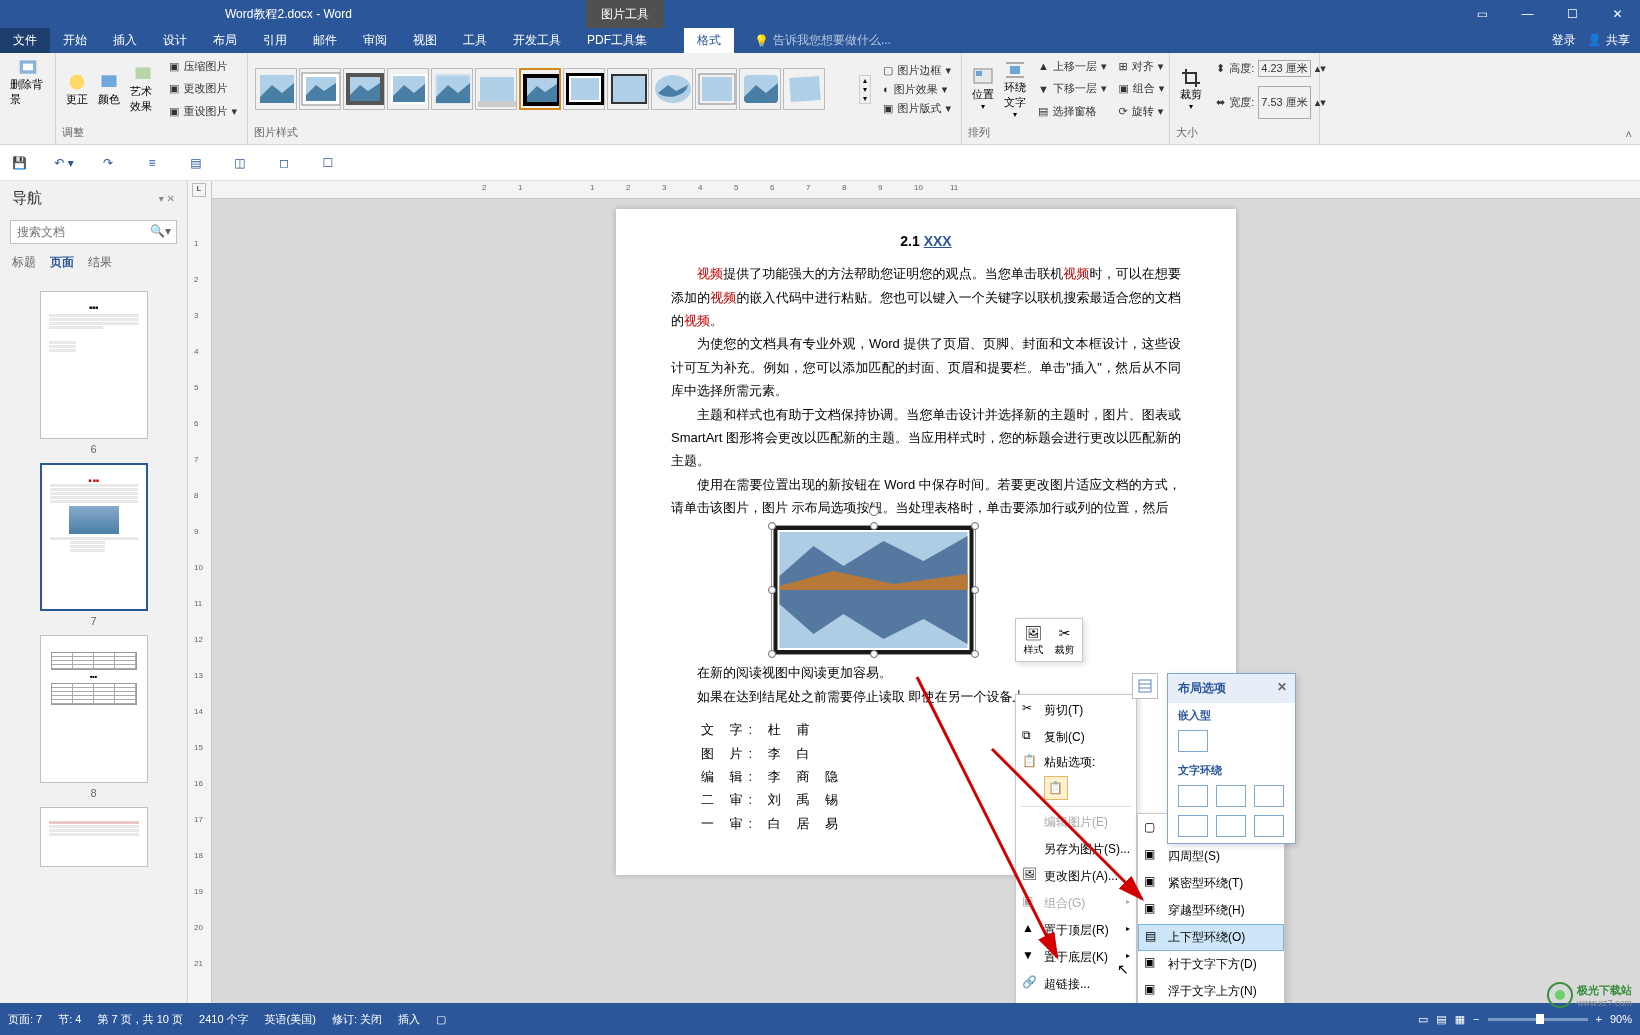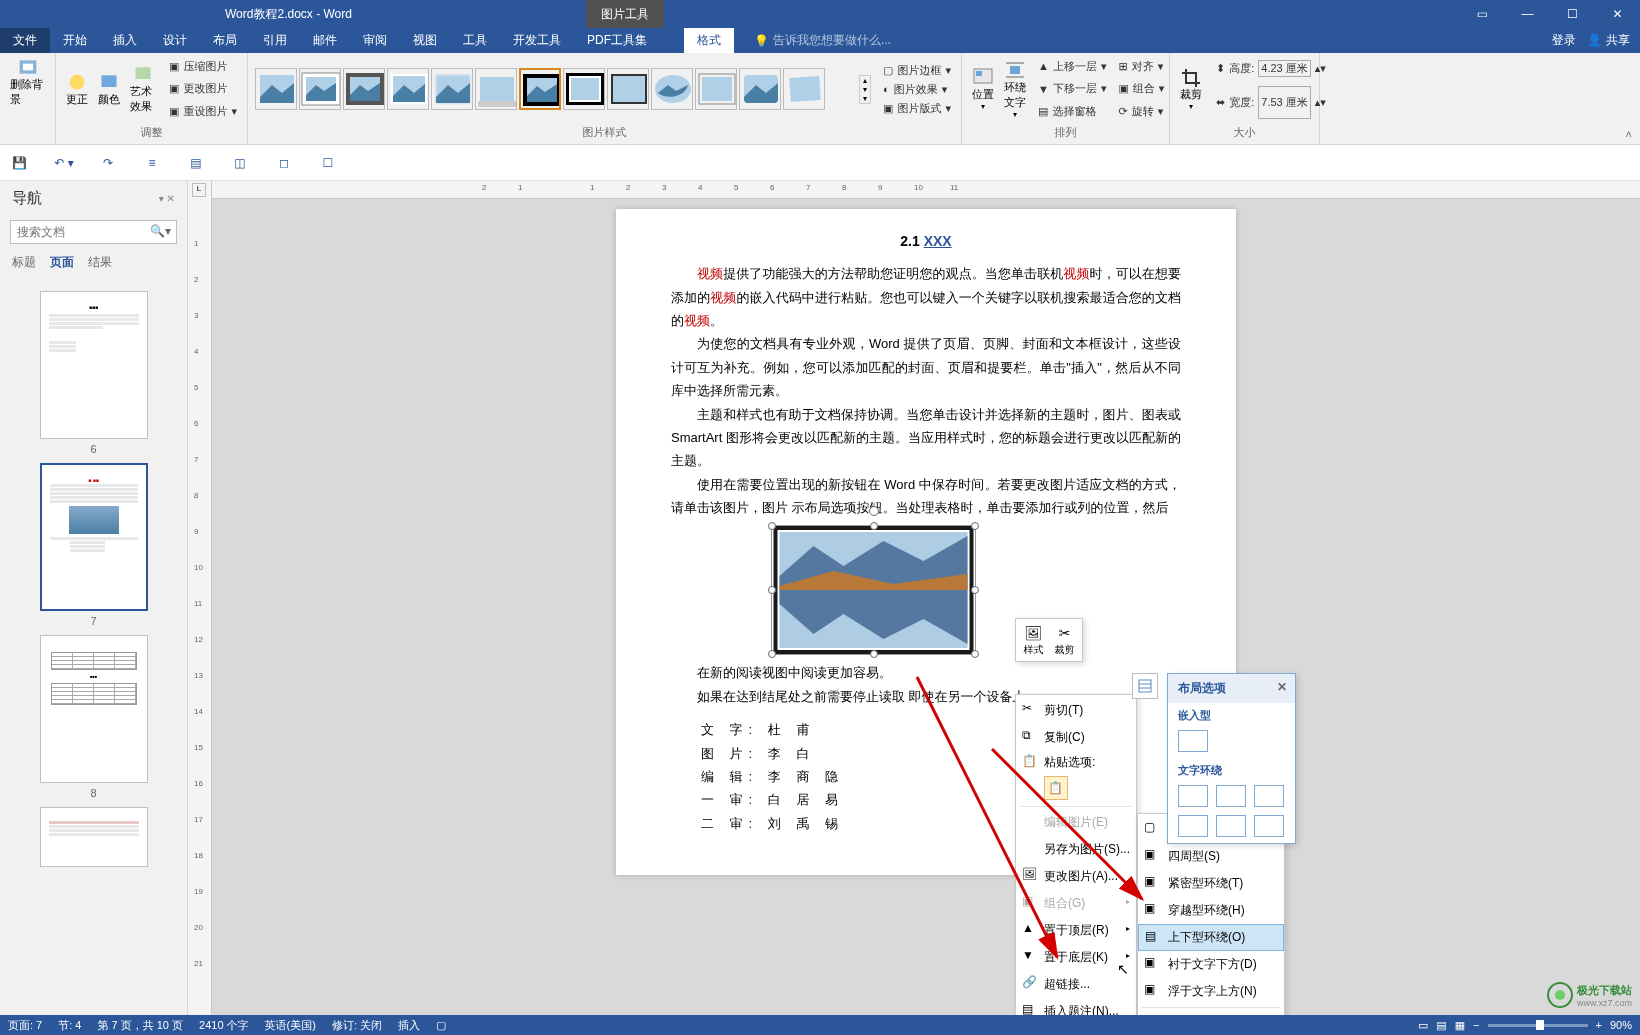--- a/index.html
+++ b/index.html
@@ -10,21 +10,21 @@
 .titlebar .win-controls { position: absolute; right: 0; display: flex; }
 .titlebar .win-controls div { width: 45px; height: 28px; display: flex; align-items: center; justify-content: center; cursor: pointer; }
 .menubar { height: 25px; background: #2b579a; display: flex; align-items: center; }
 .menubar .tab { padding: 0 13px; height: 25px; line-height: 25px; color: #fff; font-size: 12px; cursor: pointer; }
 .menubar .tab.active { background: #fff; color: #2b579a; margin-left: 24px; }
 .menubar .tab.first { background: #1e3e6e; }
 .menubar .tell { color: #b8c7de; margin-left: 20px; display: flex; align-items: center; gap: 4px; }
 .menubar .right { margin-left: auto; display: flex; align-items: center; padding-right: 10px; color: #fff; gap: 12px; }
 .ribbon { height: 92px; background: #f1f1f1; border-bottom: 1px solid #d4d4d4; display: flex; }
 .ribbon-group { border-right: 1px solid #d4d4d4; padding: 2px 6px; display: flex; flex-direction: column; }
-.ribbon-group .label { text-align: center; font-size: 11px; color: #666; margin-top: auto; padding: 2px 0; }
+.ribbon-group .label { text-align: left; font-size: 11px; color: #666; margin-top: auto; padding: 2px 0; }
 .ribbon-btn { display: flex; flex-direction: column; align-items: center; justify-content: center; padding: 2px 4px; cursor: pointer; font-size: 11px; }
 .ribbon-row { display: flex; gap: 2px; }
 .ribbon-item { font-size: 11px; color: #333; padding: 2px 4px; cursor: pointer; display: flex; align-items: center; gap: 4px; white-space: nowrap; }
 .style-thumb { width: 42px; height: 42px; border: 1px solid #bbb; margin: 1px; display: inline-block; cursor: pointer; position: relative; overflow: hidden; }
 .style-thumb svg { width: 100%; height: 100%; }
 .style-thumb.sel { border: 2px solid #d4881e; }
 .qat { height: 36px; background: #fff; border-bottom: 1px solid #e1e1e1; display: flex; align-items: center; padding: 0 10px; gap: 24px; }
 .qat-btn { width: 20px; height: 20px; cursor: pointer; color: #2b579a; display: flex; align-items: center; justify-content: center; }
 .main { display: flex; height: 838px; position: relative; }
 .nav-pane { width: 188px; background: #f1f1f1; border-right: 1px solid #d4d4d4; display: flex; flex-direction: column; }
@@ -75,21 +75,21 @@
 .submenu .mi .ic { position: absolute; left: 6px; top: 4px; width: 18px; height: 14px; }
 .submenu .sep { height: 1px; background: #e0e0e0; margin: 2px 4px; }
 .layout-panel { left: 955px; top: 474px; width: 129px; background: #fff; border: 1px solid #7fa8d3; }
 .layout-panel .hd { background: #e8eef7; padding: 6px 10px; font-size: 12px; color: #2b579a; font-weight: 600; position: relative; }
 .layout-panel .hd .x { position: absolute; right: 8px; top: 6px; cursor: pointer; color: #666; }
 .layout-panel .sec { padding: 5px 10px; font-size: 11px; color: #2b579a; font-weight: 600; }
 .layout-panel .optrow { padding: 2px 10px 6px; display: flex; gap: 8px; }
 .layout-panel .opt { width: 30px; height: 22px; border: 1px solid #7fa8d3; cursor: pointer; }
 .layout-icon-badge { position: absolute; left: 920px; top: 474px; width: 26px; height: 26px; background: #fff; border: 1px solid #bbb; display: flex; align-items: center; justify-content: center; }
 .arrow-red { position: absolute; pointer-events: none; }
-.statusbar { position: absolute; bottom: 0; left: 0; right: 0; height: 20px; background: #2b579a; color: #fff; display: flex; align-items: center; font-size: 11px; padding: 0 8px; }
+.statusbar { position: absolute; bottom: 0; left: 0; right: 0; height: 32px; background: #2b579a; color: #fff; display: flex; align-items: center; font-size: 11px; padding: 0 8px; }
 .statusbar .sb-item { margin-right: 16px; }
 .statusbar .sb-right { margin-left: auto; display: flex; align-items: center; gap: 8px; }
 .statusbar .zoom-slider { width: 100px; height: 3px; background: #7a97c1; position: relative; }
 .statusbar .zoom-slider .zh { position: absolute; width: 8px; height: 10px; background: #fff; top: -4px; left: 48px; }
 .koi-logo { position: absolute; right: 8px; bottom: 26px; width: 110px; height: 28px; font-size: 11px; color: #3a8e3e; display: flex; align-items: center; justify-content: flex-end; gap: 4px; }
 .ico { width: 22px; height: 20px; display: inline-block; }
 .vmrk { font-size: 8px; color: #666; position: absolute; left: 6px; }
 .thumb-page .block { background: #e8e8e8; height: 3px; margin: 1px 0; }
 .thumb-page .tbl { border: 1px solid #999; margin: 4px 2px; }
 .thumb-page .tbl div { border-bottom: 1px solid #aaa; height: 4px; display:flex; }
@@ -497,22 +497,22 @@
             <div class="handle" style="left:50%;top:-4px;margin-left:-4px"></div><div class="handle" style="left:50%;bottom:-4px;margin-left:-4px"></div>
             <div class="handle" style="top:50%;left:-4px;margin-top:-4px"></div><div class="handle" style="top:50%;right:-4px;margin-top:-4px"></div>
             <div style="position:absolute;left:50%;top:-20px;margin-left:-5px;width:10px;height:10px;border:1px solid #666;border-radius:50%;background:#fff"></div>
           </div>
           <p class="para">在新的阅读视图中阅读更加容易。</p>
           <p class="para">如果在达到结尾处之前需要停止读取                                          即使在另一个设备上。</p>
           <div class="credits">
             <div>文 字:  杜    甫</div>
               <div>图 片:  李    白</div>
               <div>编 辑:  李 商 隐</div>
+              <div>二 审:  刘 禹 锡</div>
               <div>一 审:  白 居 易</div>
-              <div>二 审:  刘 禹 锡</div>
           </div>
         </div>
 
         <div class="float-tool mini-fmt">
           <div><div style="font-size:14px">🖼</div><span>样式</span></div>
           <div><div style="font-size:14px">✂</div><span>裁剪</span></div>
         </div>
 
         <div class="float-tool ctx-menu">
           <div class="mi"><span class="ic">✂</span><span>剪切(T)</span></div>

